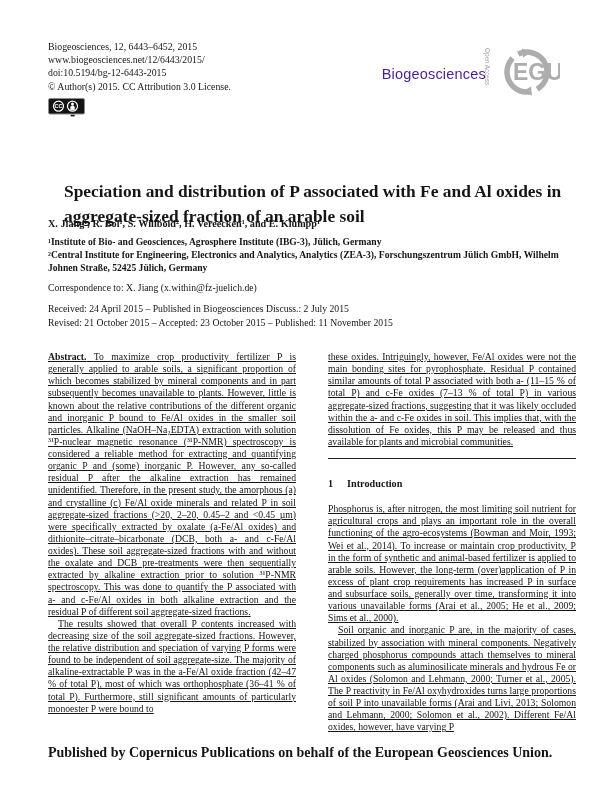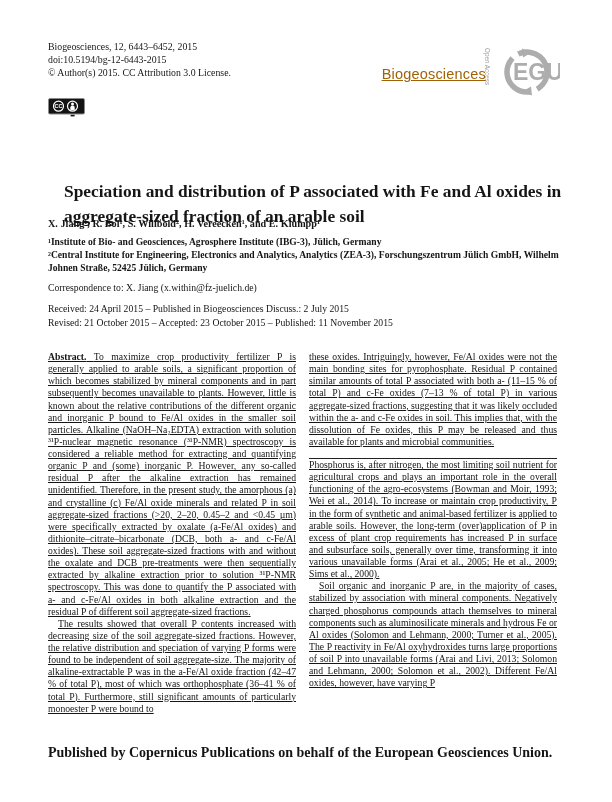--- a/index.html
+++ b/index.html
@@ -30,55 +30,56 @@
     font-size:17.4px;font-weight:bold;line-height:25px;
   }
   .authors{position:absolute;left:48px;top:218px;width:524px;font-size:10.2px;font-weight:bold;}
   .affiliations{position:absolute;left:48px;top:236px;width:524px;font-size:9.6px;line-height:12.8px;font-weight:bold;}
   .correspondence{position:absolute;left:48px;top:282px;width:524px;font-size:9.7px;}
   .correspondence .ital{}
   .dates{position:absolute;left:48px;top:302px;width:524px;font-size:9.7px;line-height:13.8px;}
   
   .col{position:absolute;top:351px;width:248px;font-size:9.7px;line-height:12.12px;text-align:justify;}
   .col-left{left:48px;}
-  .col-right{left:309px;}
+  .col-right{left:328px;}
   .col p{margin:0;text-decoration:underline;}
   .col p.indent{text-indent:10px;}
   .bold{font-weight:bold;}
   .col-rule{border:none;border-top:1px solid #222;margin:10px 0 0 0;}
   .sec-heading{margin:19px 0 13px 0;font-size:10.2px;font-weight:bold;}
   .sec-heading .sec-num{margin-right:14px;}
   
   .footer{position:absolute;left:48px;top:745px;width:524px;font-size:14px;font-weight:bold;}
 </style>
 </head>
 <body>
 
 <div class="page">
 
   <div class="ref-block">
     <div>Biogeosciences, 12, 6443–6452, 2015</div>
+    <div>www.biogeosciences.net/12/6443/2015/</div>
     <div>doi:10.5194/bg-12-6443-2015</div>
     <div>© Author(s) 2015. CC Attribution 3.0 License.</div>
   </div>
 
   <div class="cc-badge">
     <svg width="38" height="19" viewBox="0 0 38 19">
       <rect x="0.5" y="0.5" width="36" height="15.5" rx="1.5" fill="#141414" stroke="#8a8a8a"></rect>
       <circle cx="10.5" cy="8.2" r="5" fill="none" stroke="#ffffff" stroke-width="1.2"></circle>
       <text x="10.5" y="10.4" font-size="5.6" font-weight="bold" fill="#ffffff" text-anchor="middle" font-family="Liberation Sans, sans-serif">CC</text>
       <circle cx="24.5" cy="8.2" r="5" fill="none" stroke="#ffffff" stroke-width="1.2"></circle>
       <circle cx="24.5" cy="6" r="1.5" fill="#ffffff"></circle>
       <path d="M22.3 12.2 v-2.6 a2.2 2.2 0 0 1 4.4 0 v2.6 z" fill="#ffffff"></path>
       <rect x="22.6" y="16.8" width="4" height="1.6" fill="#141414"></rect>
     </svg>
   </div>
 
   <div class="brand">
-    <div class="journal-logo" style="color:#a16207;text-decoration:underline;">Biogeosciences</div>
+    <div class="journal-logo" style="color:#4c1d95;">Biogeosciences</div>
     <div class="open-access"><span>Open Access</span></div>
     <div class="egu-logo">
       <svg width="58" height="54" viewBox="0 0 58 54">
         <circle cx="25" cy="27" r="20" fill="none" stroke="#adadad" stroke-width="5.5" stroke-dasharray="38 7 50 7" transform="rotate(-50 25 27)"></circle>
         <polygon points="20,3.5 30,7.2 21,12.5" fill="#adadad"></polygon>
         <polygon points="30,50.5 20,46.8 29,41.5" fill="#adadad"></polygon>
         <text x="11" y="35" font-size="23" font-weight="bold" fill="#adadad" font-family="Liberation Sans, sans-serif">EGU</text>
       </svg>
     </div>
   </div>
@@ -106,19 +107,22 @@
     <p>
       <span class="bold">Abstract.</span>
       <span>To maximize crop productivity fertilizer P is generally applied to arable soils, a significant proportion of which becomes stabilized by mineral components and in part subsequently becomes unavailable to plants. However, little is known about the relative contributions of the different organic and inorganic P bound to Fe/Al oxides in the smaller soil particles. Alkaline (NaOH–Na₂EDTA) extraction with solution ³¹P-nuclear magnetic resonance (³¹P-NMR) spectroscopy is considered a reliable method for extracting and quantifying organic P and (some) inorganic P. However, any so-called residual P after the alkaline extraction has remained unidentified. Therefore, in the present study, the amorphous (a) and crystalline (c) Fe/Al oxide minerals and related P in soil aggregate-sized fractions (&gt;20, 2–20, 0.45–2 and &lt;0.45 µm) were specifically extracted by oxalate (a-Fe/Al oxides) and dithionite–citrate–bicarbonate (DCB, both a- and c-Fe/Al oxides). These soil aggregate-sized fractions with and without the oxalate and DCB pre-treatments were then sequentially extracted by alkaline extraction prior to solution ³¹P-NMR spectroscopy. This was done to quantify the P associated with a- and c-Fe/Al oxides in both alkaline extraction and the residual P of different soil aggregate-sized fractions.</span>
     </p>
     <p class="indent">The results showed that overall P contents increased with decreasing size of the soil aggregate-sized fractions. However, the relative distribution and speciation of varying P forms were found to be independent of soil aggregate-size. The majority of alkaline-extractable P was in the a-Fe/Al oxide fraction (42–47 % of total P), most of which was orthophosphate (36–41 % of total P). Furthermore, still significant amounts of particularly monoester P were bound to</p>
   </div>
 
   <div class="col col-right">
     <p>these oxides. Intriguingly, however, Fe/Al oxides were not the main bonding sites for pyrophosphate. Residual P contained similar amounts of total P associated with both a- (11–15 % of total P) and c-Fe oxides (7–13 % of total P) in various aggregate-sized fractions, suggesting that it was likely occluded within the a- and c-Fe oxides in soil. This implies that, with the dissolution of Fe oxides, this P may be released and thus available for plants and microbial communities.</p>
     <hr class="col-rule">
+    <div class="sec-heading">
+      <span class="sec-num">1</span><span>Introduction</span>
+    </div>
     <p>Phosphorus is, after nitrogen, the most limiting soil nutrient for agricultural crops and plays an important role in the overall functioning of the agro-ecosystems (Bowman and Moir, 1993; Wei et al., 2014). To increase or maintain crop productivity, P in the form of synthetic and animal-based fertilizer is applied to arable soils. However, the long-term (over)application of P in excess of plant crop requirements has increased P in surface and subsurface soils, generally over time, transforming it into various unavailable forms (Arai et al., 2005; He et al., 2009; Sims et al., 2000).</p>
     <p class="indent">Soil organic and inorganic P are, in the majority of cases, stabilized by association with mineral components. Negatively charged phosphorus compounds attach themselves to mineral components such as aluminosilicate minerals and hydrous Fe or Al oxides (Solomon and Lehmann, 2000; Turner et al., 2005). The P reactivity in Fe/Al oxyhydroxides turns large proportions of soil P into unavailable forms (Arai and Livi, 2013; Solomon and Lehmann, 2000; Solomon et al., 2002). Different Fe/Al oxides, however, have varying P</p>
   </div>
 
   <div class="footer">Published by Copernicus Publications on behalf of the European Geosciences Union.</div>
 
 </div>
 
 </body></html>

